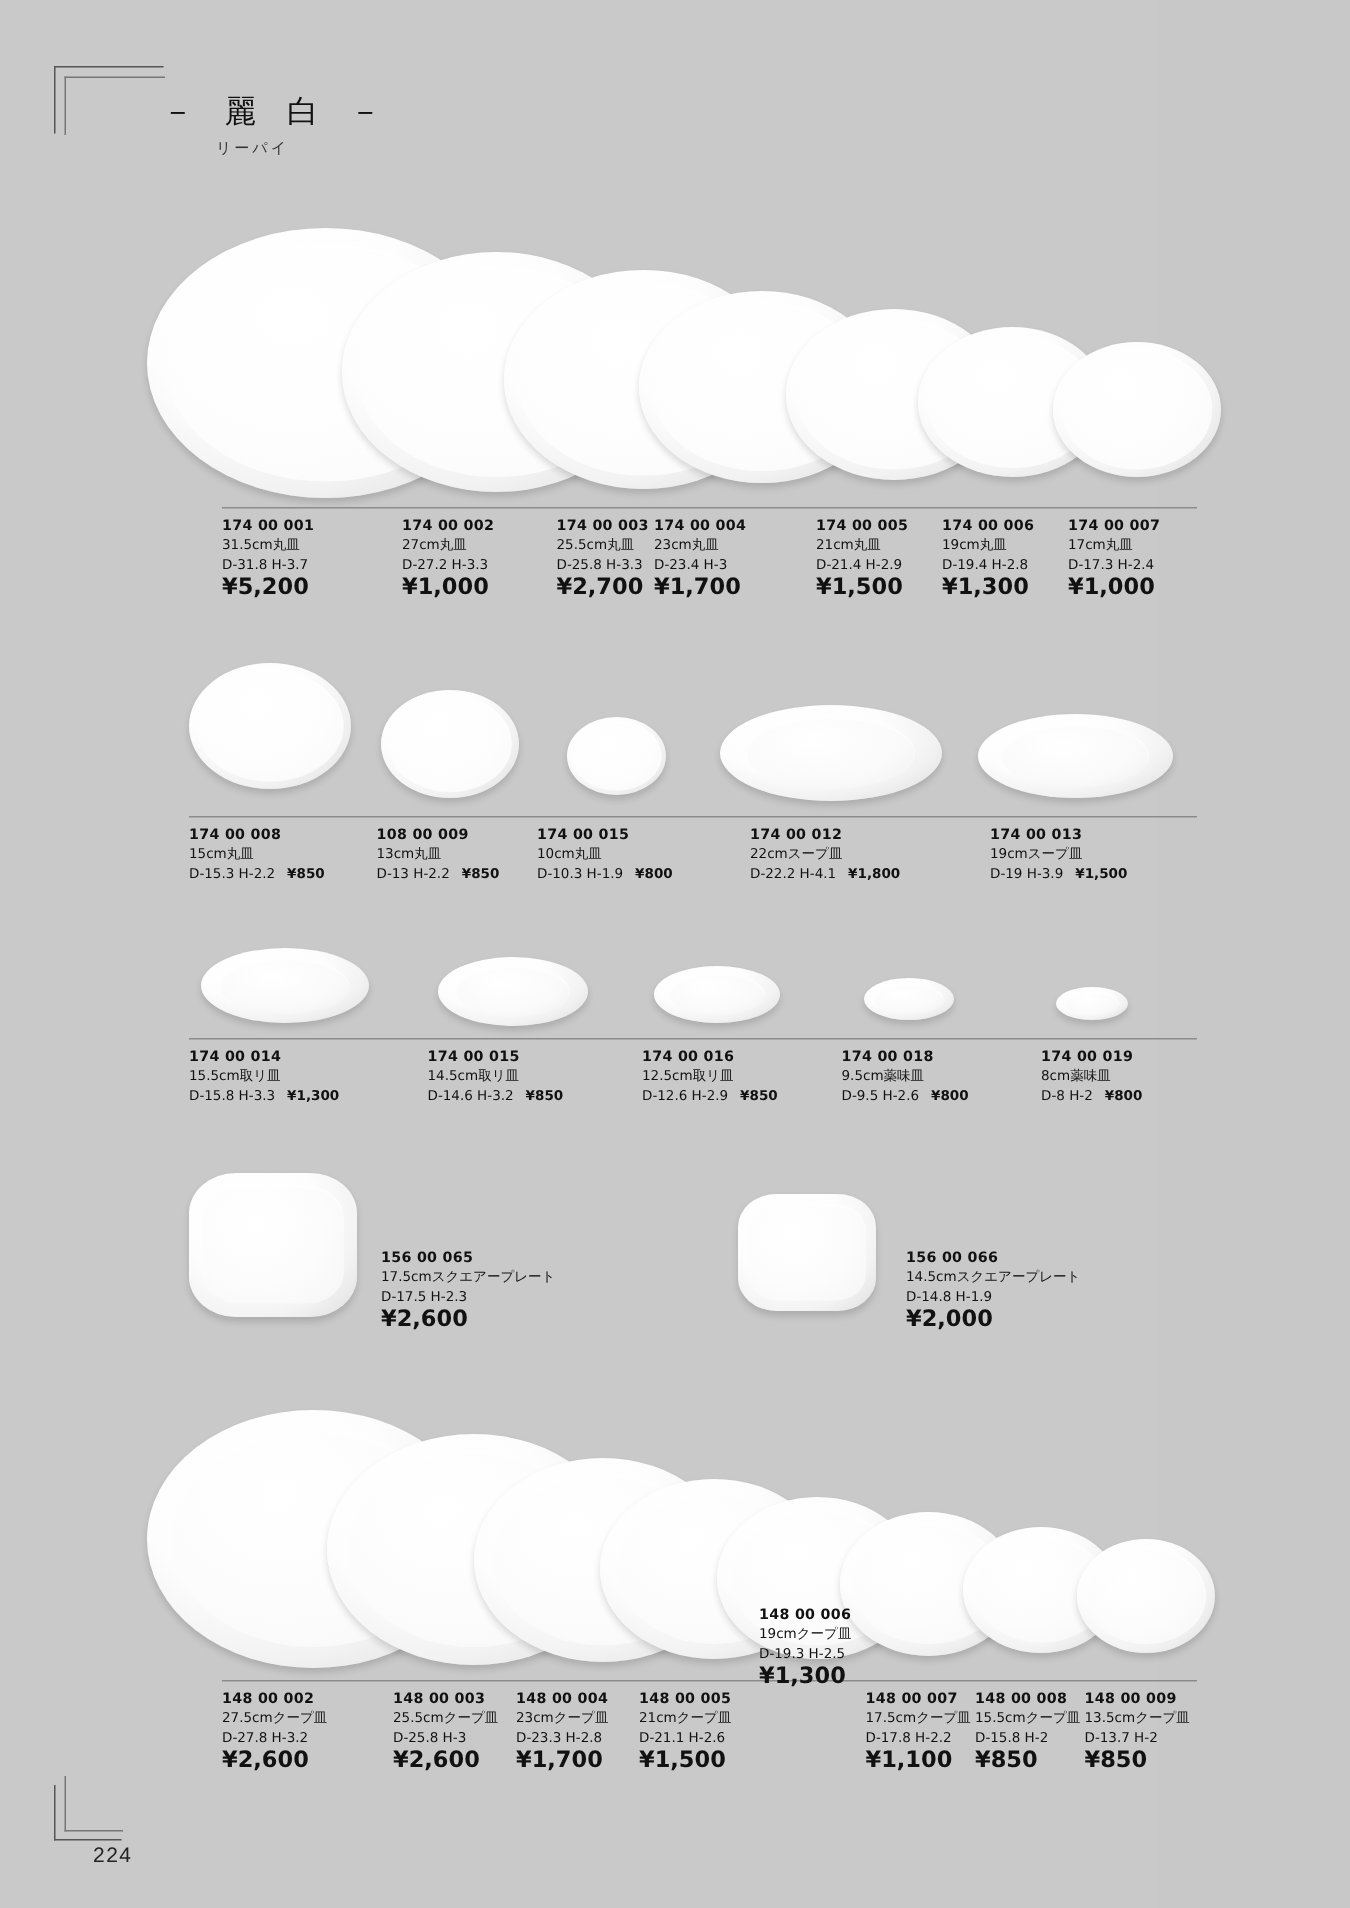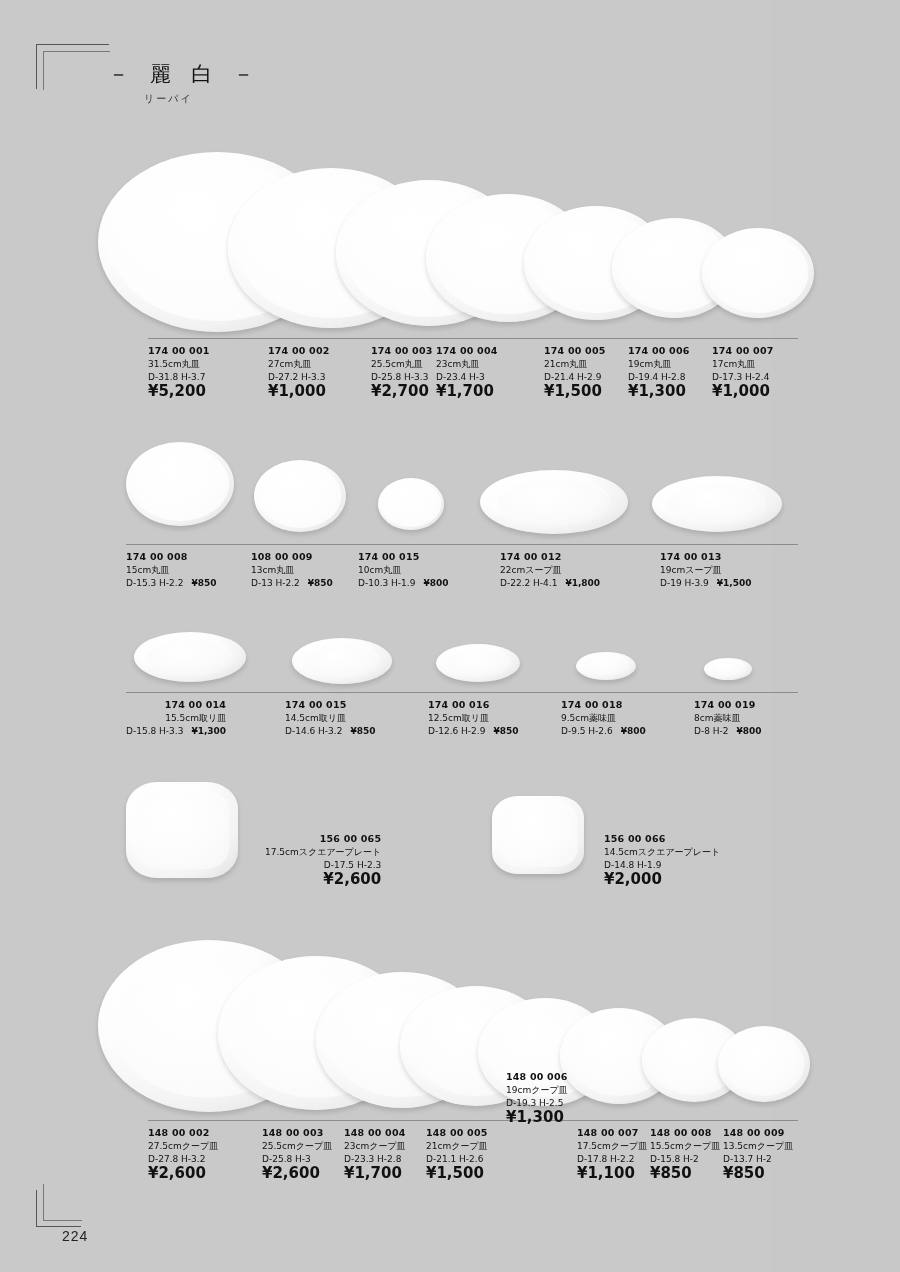--- a/index.html
+++ b/index.html
@@ -290,21 +290,21 @@
       </div>
     <div class="plate deep" style="left:576px; top:652px; width:60px; height:28px;">
         <div class="rim"></div>
       </div>
     <div class="plate deep" style="left:704px; top:658px; width:48px; height:22px;">
         <div class="rim"></div>
       </div>
 
     <div class="sep-line" style="left:126px; top:692px; width:672px;"></div>
 
-    <div class="cap" style="left:126px; top:698px;text-align:right;">
+    <div class="cap" style="left:126px; top:698px;">
       <div class="code">174 00 014</div>
       <div class="name">15.5cm取リ皿</div>
       <div class="dims"><span>D-15.8 H-3.3</span><span class="inline-price">¥1,300</span></div>
     </div>
     <div class="cap" style="left:285px; top:698px;">
       <div class="code">174 00 015</div>
       <div class="name">14.5cm取リ皿</div>
       <div class="dims"><span>D-14.6 H-3.2</span><span class="inline-price">¥850</span></div>
     </div>
     <div class="cap" style="left:428px; top:698px;">
@@ -325,21 +325,21 @@
   </div>
 
   <div>
     <div class="plate square" style="left:126px; top:782px; width:112px; height:96px;">
         <div class="rim"></div>
       </div>
     <div class="plate square" style="left:492px; top:796px; width:92px; height:78px;">
         <div class="rim"></div>
       </div>
 
-    <div class="cap" style="left:265px; top:832px;text-align:right;">
+    <div class="cap" style="left:254px; top:832px;">
       <div class="code">156 00 065</div>
       <div class="name">17.5cmスクエアープレート</div>
       <div class="dims">D-17.5 H-2.3</div>
       <div class="price">¥2,600</div>
     </div>
     <div class="cap" style="left:604px; top:832px;">
       <div class="code">156 00 066</div>
       <div class="name">14.5cmスクエアープレート</div>
       <div class="dims">D-14.8 H-1.9</div>
       <div class="price">¥2,000</div>

